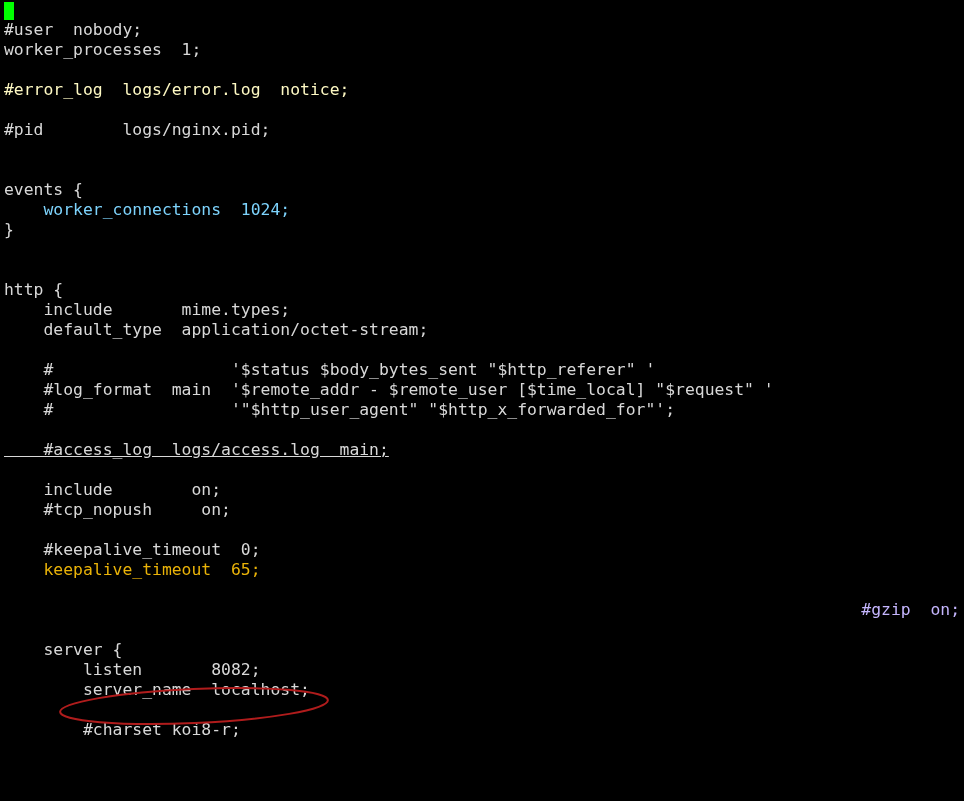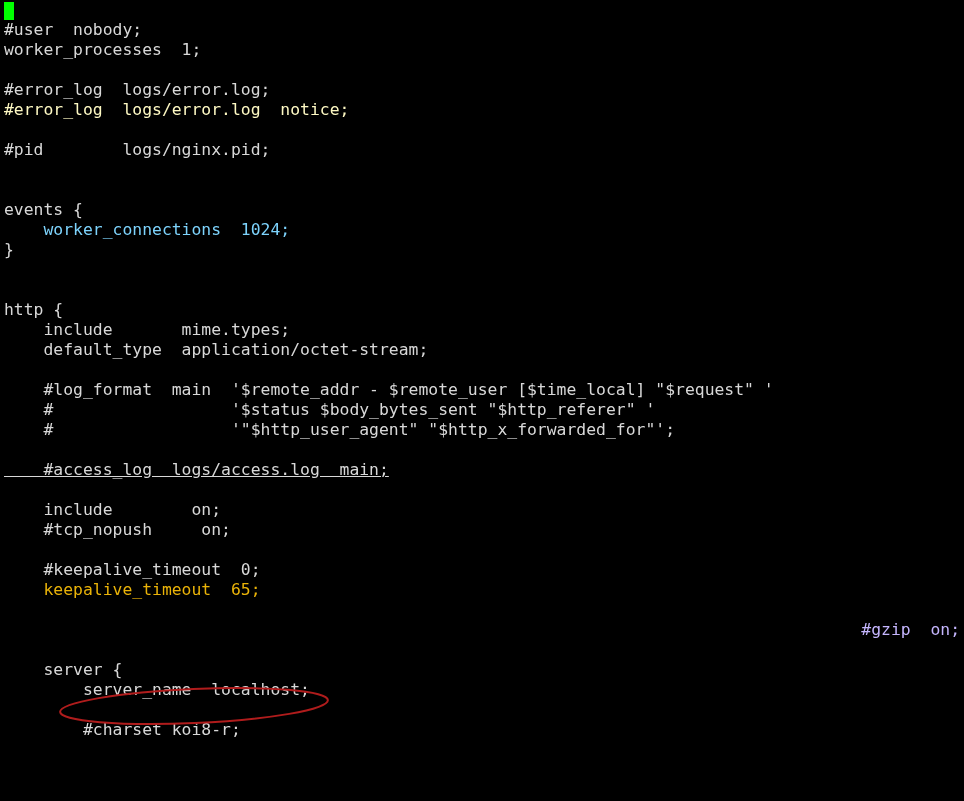--- a/index.html
+++ b/index.html
@@ -65,50 +65,50 @@
 <body style="background: rgb(0, 0, 0);">
 
 <div id="terminal" style="background: rgb(0, 0, 0);">
 
   <div id="cursor" style="background: rgb(0, 255, 0);"></div>
 
   <div id="lines">
       <div class="line" style="color: rgb(216, 216, 216); height: 20px; line-height: 20px;">#user  nobody;</div>
       <div class="line" style="color: rgb(216, 216, 216); height: 20px; line-height: 20px;">worker_processes  1;</div>
       <div class="line" style="color: rgb(216, 216, 216); height: 20px; line-height: 20px;"></div>
-      <div class="line" style="color: rgb(216, 216, 216); height: 20px; line-height: 20px;">#error_log  logs/error.log;</div>
       <div class="line" style="color: #fef9c3; height: 20px; line-height: 20px;">#error_log  logs/error.log  notice;</div>
       <div class="line" style="color: rgb(216, 216, 216); height: 20px; line-height: 20px;"></div>
       <div class="line" style="color: rgb(216, 216, 216); height: 20px; line-height: 20px;">#pid        logs/nginx.pid;</div>
       <div class="line" style="color: rgb(216, 216, 216); height: 20px; line-height: 20px;"></div>
       <div class="line" style="color: rgb(216, 216, 216); height: 20px; line-height: 20px;"></div>
       <div class="line" style="color: rgb(216, 216, 216); height: 20px; line-height: 20px;">events {</div>
       <div class="line" style="color: #7dd3fc; height: 20px; line-height: 20px;">    worker_connections  1024;</div>
       <div class="line" style="color: rgb(216, 216, 216); height: 20px; line-height: 20px;">}</div>
       <div class="line" style="color: rgb(216, 216, 216); height: 20px; line-height: 20px;"></div>
       <div class="line" style="color: rgb(216, 216, 216); height: 20px; line-height: 20px;"></div>
       <div class="line" style="color: rgb(216, 216, 216); height: 20px; line-height: 20px;">http {</div>
       <div class="line" style="color: rgb(216, 216, 216); height: 20px; line-height: 20px;">    include       mime.types;</div>
       <div class="line" style="color: rgb(216, 216, 216); height: 20px; line-height: 20px;">    default_type  application/octet-stream;</div>
       <div class="line" style="color: rgb(216, 216, 216); height: 20px; line-height: 20px;"></div>
+      <div class="line" style="color: rgb(216, 216, 216); height: 20px; line-height: 20px;">    #                  '$status $body_bytes_sent "$http_referer" '</div>
       <div class="line" style="color: rgb(216, 216, 216); height: 20px; line-height: 20px;">    #log_format  main  '$remote_addr - $remote_user [$time_local] "$request" '</div>
-      <div class="line" style="color: rgb(216, 216, 216); height: 20px; line-height: 20px;">    #                  '$status $body_bytes_sent "$http_referer" '</div>
       <div class="line" style="color: rgb(216, 216, 216); height: 20px; line-height: 20px;">    #                  '"$http_user_agent" "$http_x_forwarded_for"';</div>
       <div class="line" style="color: rgb(216, 216, 216); height: 20px; line-height: 20px;"></div>
       <div class="line" style="color: rgb(216, 216, 216); height: 20px; line-height: 20px; text-decoration: underline;">    #access_log  logs/access.log  main;</div>
       <div class="line" style="color: rgb(216, 216, 216); height: 20px; line-height: 20px;"></div>
       <div class="line" style="color: rgb(216, 216, 216); height: 20px; line-height: 20px;">    include        on;</div>
       <div class="line" style="color: rgb(216, 216, 216); height: 20px; line-height: 20px;">    #tcp_nopush     on;</div>
       <div class="line" style="color: rgb(216, 216, 216); height: 20px; line-height: 20px;"></div>
       <div class="line" style="color: rgb(216, 216, 216); height: 20px; line-height: 20px;">    #keepalive_timeout  0;</div>
       <div class="line" style="color: #eab308; height: 20px; line-height: 20px;">    keepalive_timeout  65;</div>
       <div class="line" style="color: rgb(216, 216, 216); height: 20px; line-height: 20px;"></div>
       <div class="line" style="color: #c4b5fd; height: 20px; line-height: 20px; text-align: right;">    #gzip  on;</div>
       <div class="line" style="color: rgb(216, 216, 216); height: 20px; line-height: 20px;"></div>
       <div class="line" style="color: rgb(216, 216, 216); height: 20px; line-height: 20px;">    server {</div>
+      <div class="line" style="color: rgb(216, 216, 216); height: 20px; line-height: 20px;">        listen       8082;</div>
       <div class="line" style="color: rgb(216, 216, 216); height: 20px; line-height: 20px;">        server_name  localhost;</div>
       <div class="line" style="color: rgb(216, 216, 216); height: 20px; line-height: 20px;"></div>
       <div class="line" style="color: rgb(216, 216, 216); height: 20px; line-height: 20px;">        #charset koi8-r;</div>
     </div>
 
   <svg id="annotation-layer" width="964" height="801" viewBox="0 0 964 801" xmlns="http://www.w3.org/2000/svg">
     <ellipse id="highlight-ellipse" cx="194" cy="706" rx="134" ry="17" transform="rotate(-2.5 194 706)" fill="none" stroke="#b01c1c" stroke-width="2"></ellipse>
   </svg>
 
 </div>

